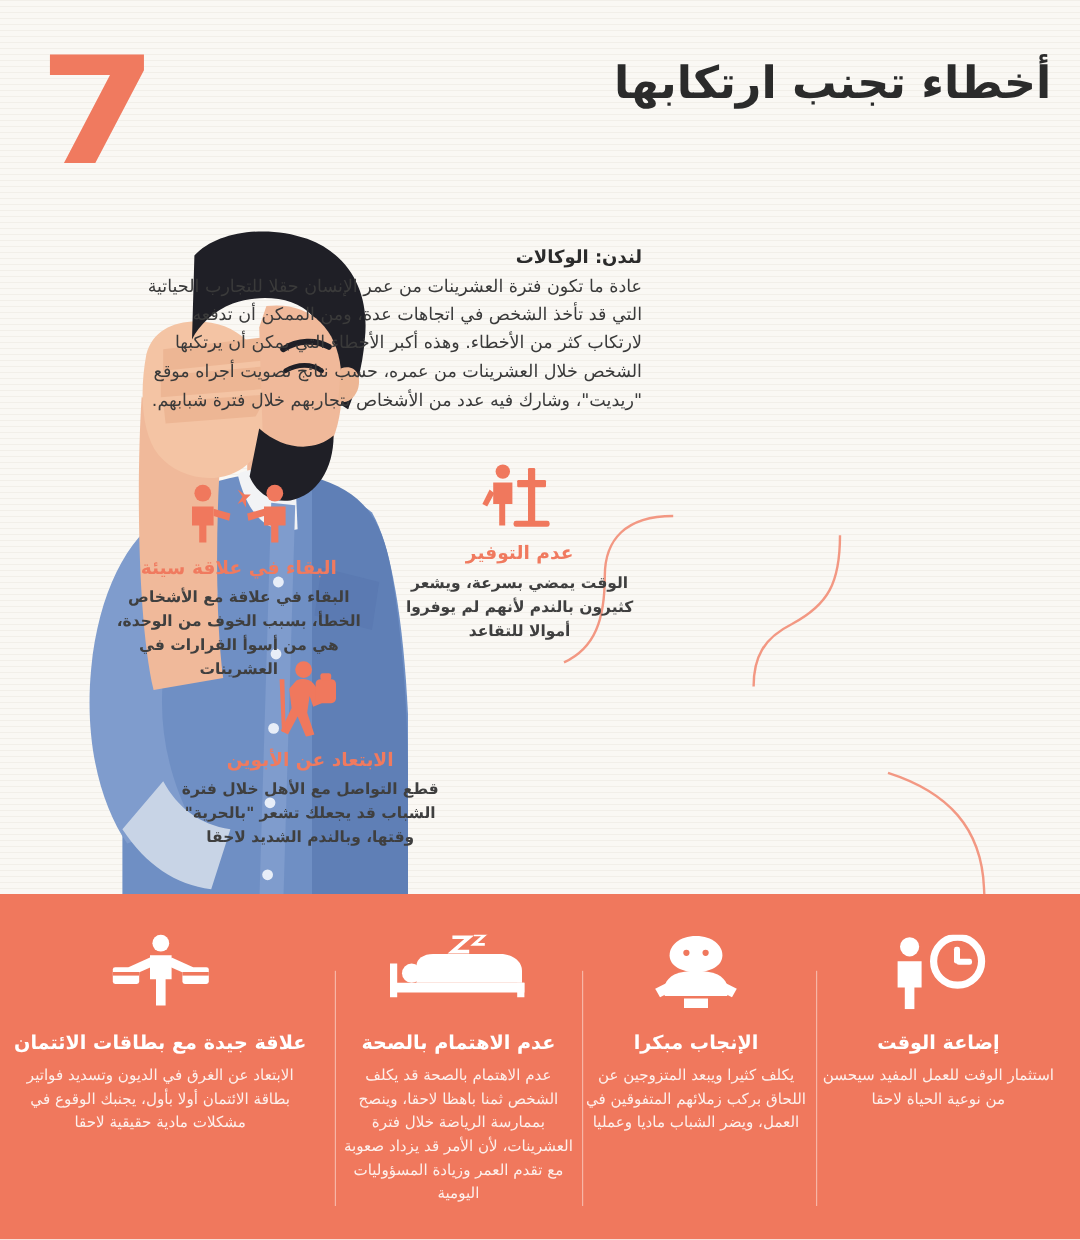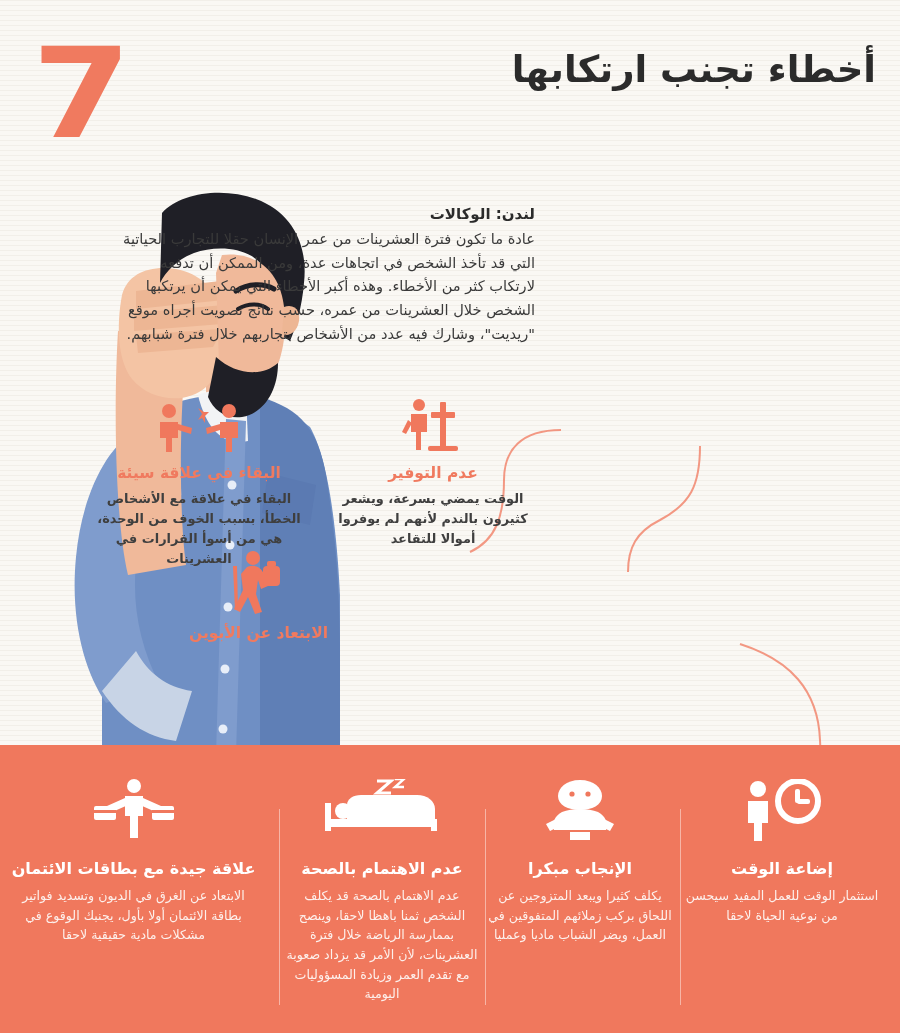--- a/index.html
+++ b/index.html
@@ -114,21 +114,21 @@
     color: #f07a5f;
   }
   .item p {
     margin: 0;
     font-size: 12.9px;
     line-height: 1.56;
     color: #3f3f3f;
     font-weight: bold;
   }
 
-  #item-saving   { top: 392px; right: 372px; width: 190px; }
+  #item-saving   { top: 380px; right: 372px; width: 190px; }
   #item-badrel   { top: 392px; right: 596px; width: 210px; }
   #item-parents  { top: 552px; right: 534px; width: 215px; }
 
   
   .band {
     position: absolute;
     left: 0;
     top: 745px;
     width: 900px;
     height: 288px;
@@ -298,20 +298,21 @@
         <g fill="#f0785d">
           <circle cx="30" cy="8" r="7"></circle>
           <path d="M24 17 c8 -3 14 0 17 7 l4 12 -7 3 -3 -9 -2 14 6 18 -7 2 -7 -17 -8 15 -6 -3 9 -19 -2 -16 z"></path>
           <rect x="40" y="16" width="17" height="20" rx="4"></rect>
           <rect x="44" y="11" width="9" height="6" rx="2"></rect>
           <path d="M10 16 l2 44 h3 l-1 -44 z"></path>
         </g>
       </svg>
     </div>
     <h3>الابتعاد عن الأبوين</h3>
+    <p>قطع التواصل مع الأهل خلال فترة الشباب قد يجعلك تشعر "بالحرية" وقتها، وبالندم الشديد لاحقا</p>
   </div>
 
   <div class="band">
 
     <div class="band-sep" id="sep1"></div>
     <div class="band-sep" id="sep2"></div>
     <div class="band-sep" id="sep3"></div>
 
     <div class="band-item" id="band-credit">
       <div class="icon">

